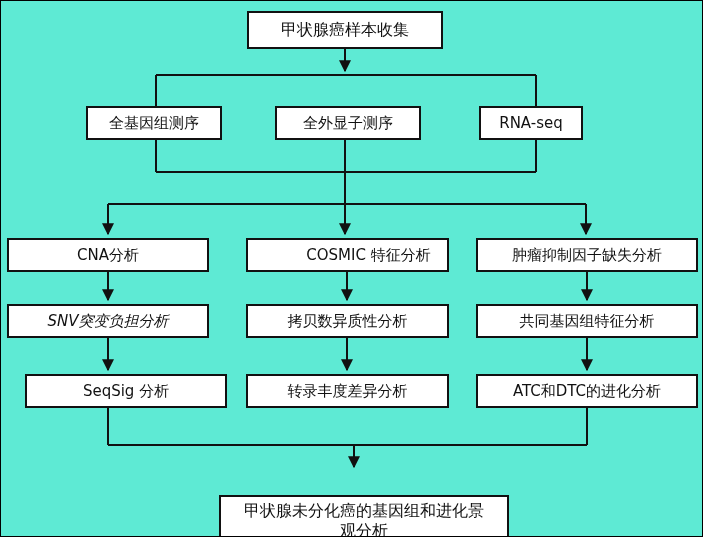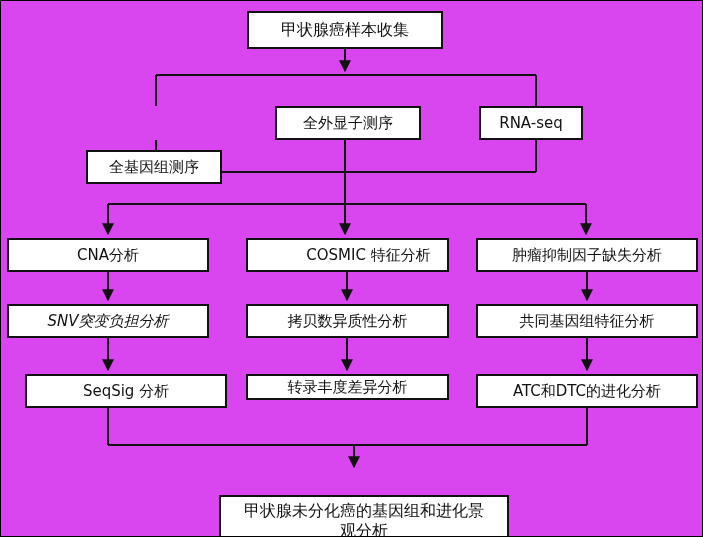--- a/index.html
+++ b/index.html
@@ -4,21 +4,21 @@
 <style>
   html, body {
     margin: 0;
     padding: 0;
     background: #ffffff;
   }
   #page {
     position: relative;
     width: 703px;
     height: 537px;
-    background: #d946ef;
+    background: #5eead4;
     border: 1px solid #000000;
     box-sizing: border-box;
     overflow: hidden;
     font-family: "DejaVu Sans", "Liberation Sans", sans-serif;
   }
   #svg-layer {
     position: absolute;
     left: 0;
     top: 0;
     width: 703px;
@@ -39,31 +39,31 @@
     z-index: 3;
   }
   .node-label {
     display: block;
     padding: 0 6px;
     white-space: pre-line;
   }
   
   #n-collect { left: 246px; top: 10px; width: 196px; height: 38px; font-size: 16px; }
   
-  #n-wgs  { left: 85px;  top: 105px; width: 136px; height: 34px; font-size: 15px; margin-top: 44px; }
+  #n-wgs  { left: 85px;  top: 105px; width: 136px; height: 34px; font-size: 15px; }
   #n-wes  { left: 274px; top: 105px; width: 146px; height: 34px; font-size: 15px; }
   #n-rna  { left: 478px; top: 105px; width: 104px; height: 34px; font-size: 15px; }
   
   #n-cna    { left: 6px; top: 237px; width: 202px; height: 34px; font-size: 15px; }
   #n-snv    { left: 6px; top: 303px; width: 202px; height: 34px; font-size: 15px; font-style: italic; }
   #n-seqsig { left: 24px; top: 373px; width: 202px; height: 34px; font-size: 15px; }
   
   #n-cosmic { left: 245px; top: 237px; width: 203px; height: 34px; font-size: 15px; padding-left: 42px; }
   #n-cnh    { left: 245px; top: 303px; width: 203px; height: 34px; font-size: 15px; text-align: right; }
-  #n-expr   { left: 245px; top: 373px; width: 203px; height: 26px; font-size: 15px; }
+  #n-expr   { left: 245px; top: 373px; width: 203px; height: 34px; font-size: 15px; }
   
   #n-tsg    { left: 475px; top: 237px; width: 222px; height: 34px; font-size: 15px; }
   #n-common { left: 475px; top: 303px; width: 222px; height: 34px; font-size: 15px; }
   #n-evo    { left: 475px; top: 373px; width: 222px; height: 34px; font-size: 15px; }
   
   #n-final { left: 218px; top: 470px; width: 290px; height: 52px; font-size: 16px; margin-top: 24px; }
 </style>
 </head>
 <body>
 

